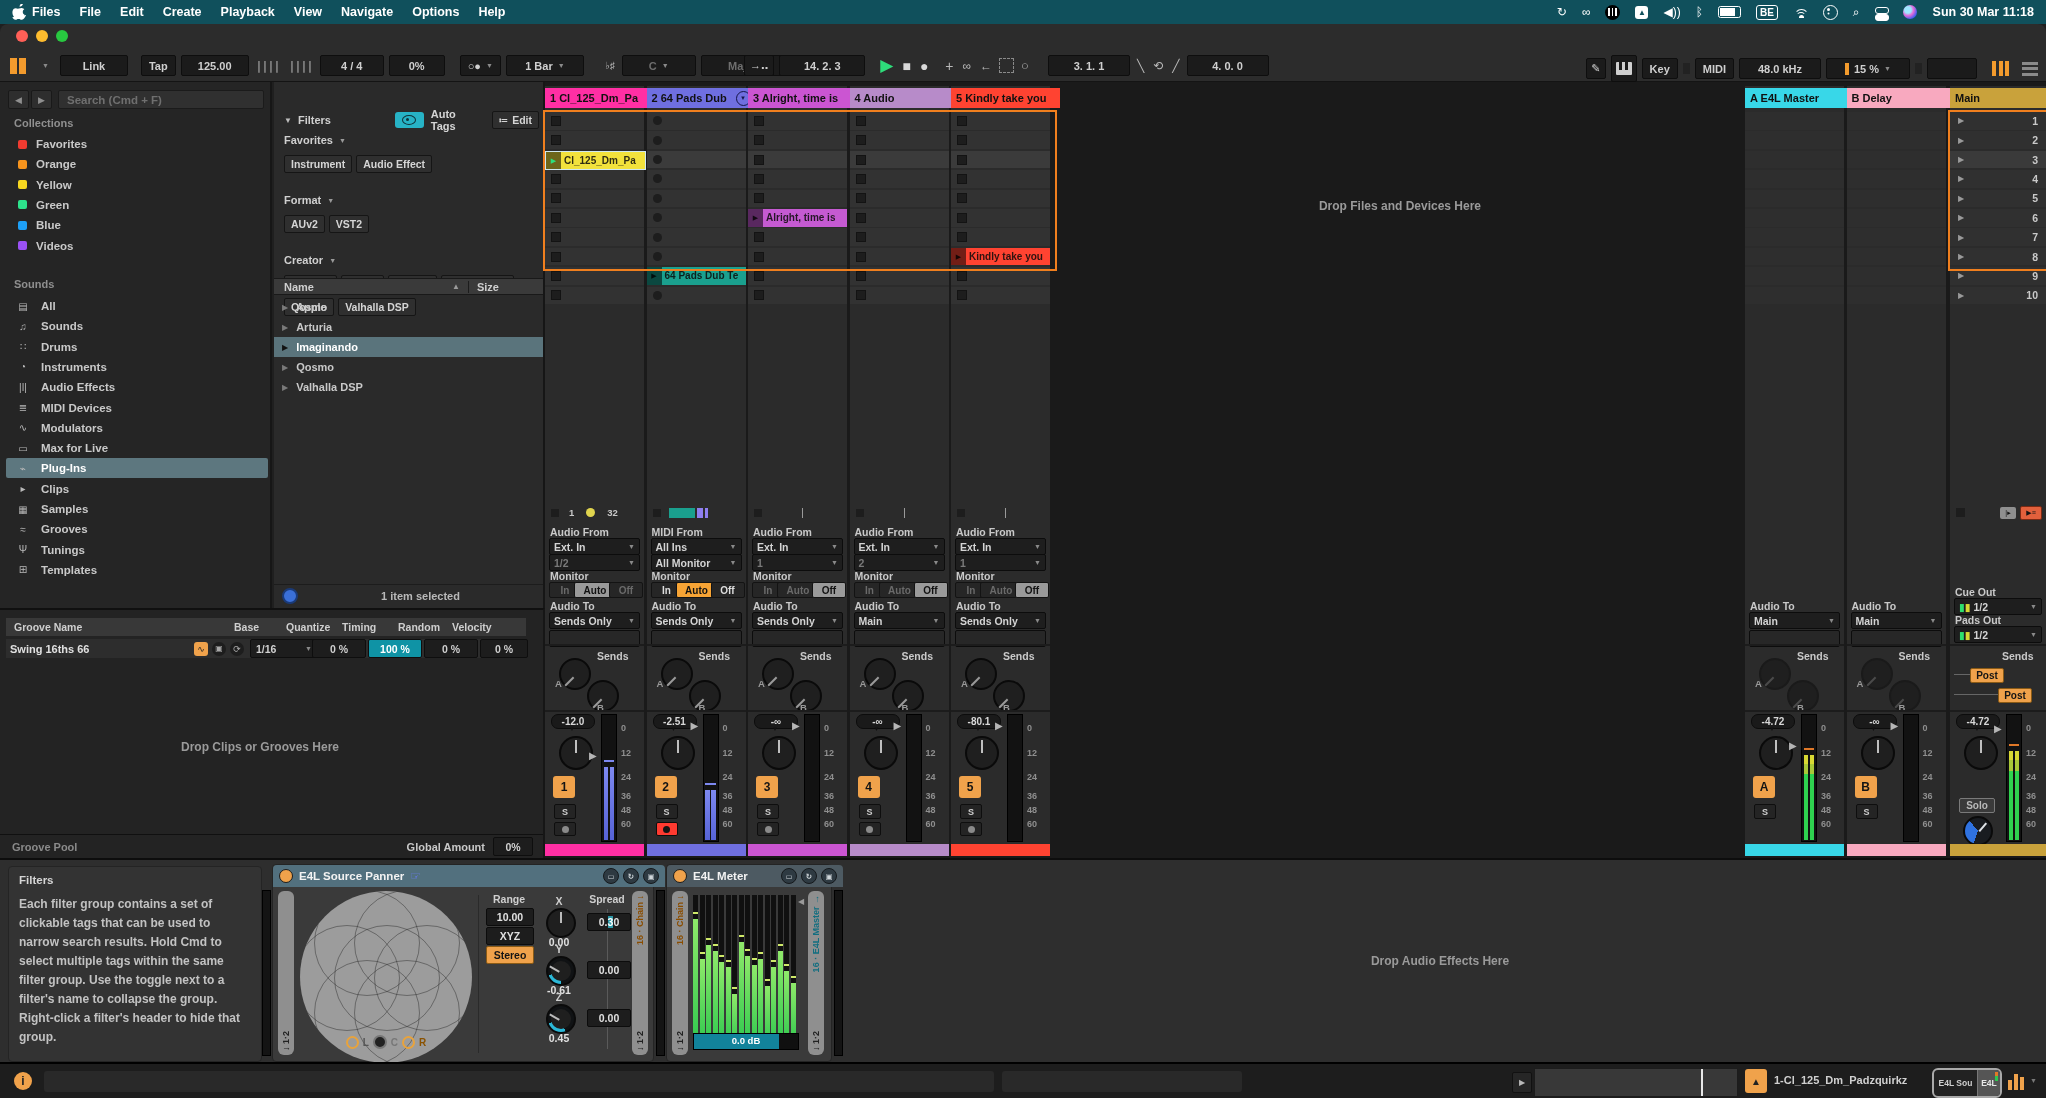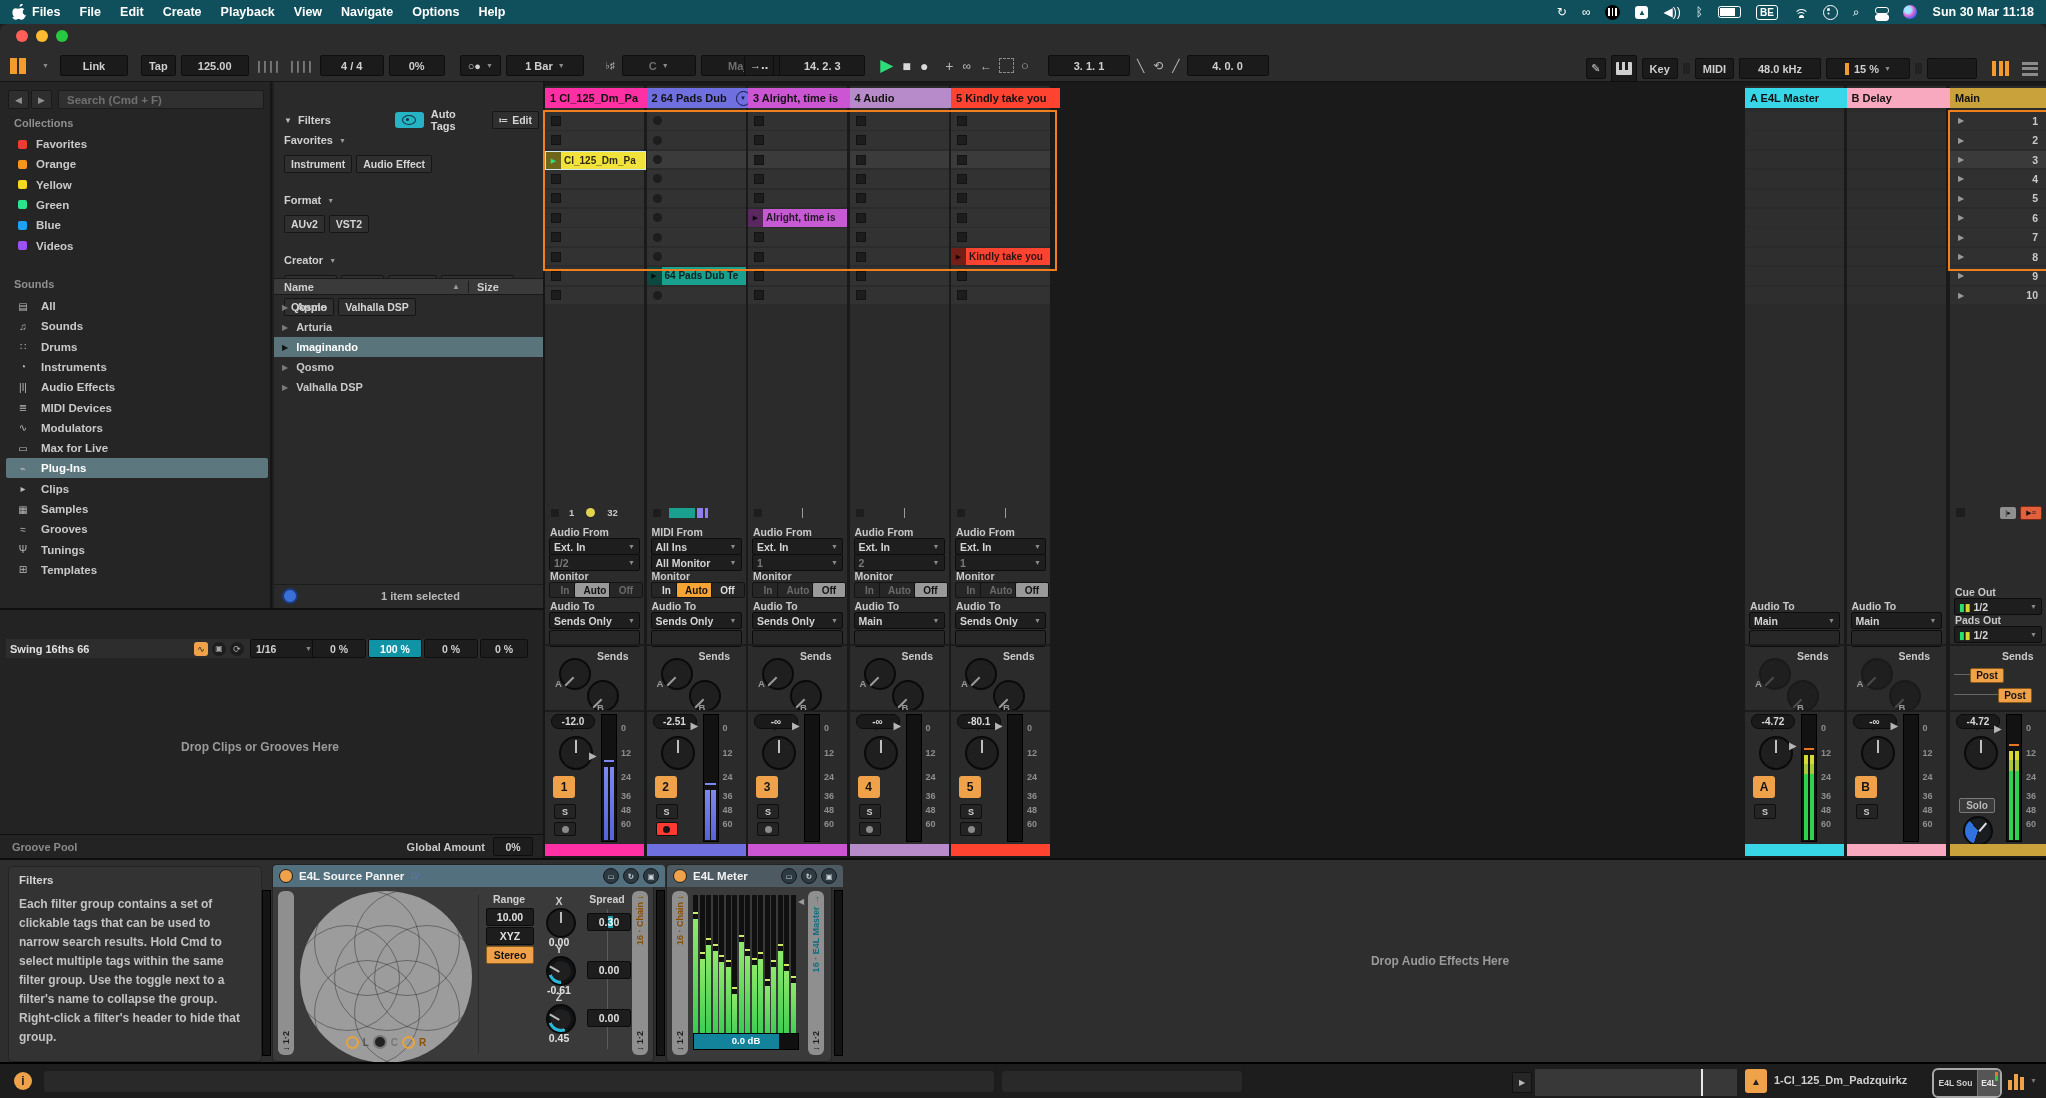--- a/index.html
+++ b/index.html
@@ -424,20 +424,28 @@
         <div class="tri">▶</div>
         <div>Valhalla DSP</div>
       </div>
       <div class="a f" style="left: 0px; top: 502px; width: 269px; height: 22px; border-top: 1px solid rgb(28, 28, 28);">
         <div style="width: 12px; height: 12px; border-radius: 50%; background: rgb(58, 111, 216); border: 2px solid rgb(26, 58, 120); margin-left: 8px;"></div>
         <div style="color: rgb(185, 185, 185); font-size: 11px; font-weight: 700; margin: 0px auto;">1 item selected</div>
       </div>
     </div>
 
   <div id="groove" class="a">
+      <div class="ghead a" style="left: 6px; top: 8px; width: 520px; height: 18px;">
+        <span style="position: absolute; left: 8px;">Groove Name</span>
+        <span style="position: absolute; left: 228px;">Base</span>
+        <span style="position: absolute; left: 280px;">Quantize</span>
+        <span style="position: absolute; left: 336px;">Timing</span>
+        <span style="position: absolute; left: 392px;">Random</span>
+        <span style="position: absolute; left: 446px;">Velocity</span>
+      </div>
       <div class="a f" style="left: 6px; top: 29px; width: 520px; height: 19px; background: rgb(45, 45, 45);">
         <div style="color: rgb(224, 224, 224); font-size: 11px; font-weight: 700; margin-left: 4px;">Swing 16ths 66</div>
         <div style="position: absolute; left: 188px; width: 14px; height: 14px; background: rgb(240, 162, 75); color: rgb(34, 34, 34); border-radius: 3px; font-size: 9px; display: flex; align-items: center; justify-content: center;">∿</div>
         <div style="position: absolute; left: 206px; width: 14px; height: 14px; background: rgb(29, 29, 29); color: rgb(170, 170, 170); border-radius: 50%; font-size: 8px; display: flex; align-items: center; justify-content: center;">▣</div>
         <div style="position: absolute; left: 224px; width: 14px; height: 14px; background: rgb(29, 29, 29); color: rgb(170, 170, 170); border-radius: 50%; font-size: 9px; display: flex; align-items: center; justify-content: center;">⟳</div>
         <div class="gcell" style="position: absolute; left: 244px; width: 56px; justify-content: space-between; padding: 0px 5px;">
           <div>1/16</div>
           <div class="car">▼</div>
         </div>
         <div class="gcell" style="position: absolute; left: 306px; width: 52px;">0 %</div>
@@ -447,20 +455,21 @@
       </div>
       <div class="drop" style="left: 60px; top: 130px; width: 400px;">Drop Clips or Grooves Here</div>
       <div class="a f" style="left: 0px; top: 224px; width: 543px; height: 24px; border-top: 1px solid rgb(16, 16, 16);">
         <div style="color: rgb(138, 138, 138); font-size: 11px; font-weight: 700; margin-left: 12px;">Groove Pool</div>
         <div style="color: rgb(201, 201, 201); font-size: 11px; font-weight: 700; margin-left: auto;">Global Amount</div>
         <div class="gcell" style="width: 38px; margin: 0px 10px 0px 8px;">0%</div>
       </div>
     </div>
 
   <div id="session" class="a">
+      <div class="drop" style="left: 510px; top: 117px; width: 690px;">Drop Files and Devices Here</div>
       <div style="position: absolute; right: 2px; top: 8px; width: 5px; height: 215px; background: rgb(94, 94, 94); border-radius: 3px;"></div>
       <div class="col" style="left: 0px; top: 4px; width: 99px; height: 770px;">
         <div class="thead" style="background: rgb(255, 47, 164);">1 Cl_125_Dm_Pa</div>
         <div class="slot" style="top: 26px;">
           <div class="stopsq"></div>
         </div>
         <div class="slot" style="top: 45.4px;">
           <div class="stopsq"></div>
         </div>
         <div class="slot hl" style="top: 64.8px;">

